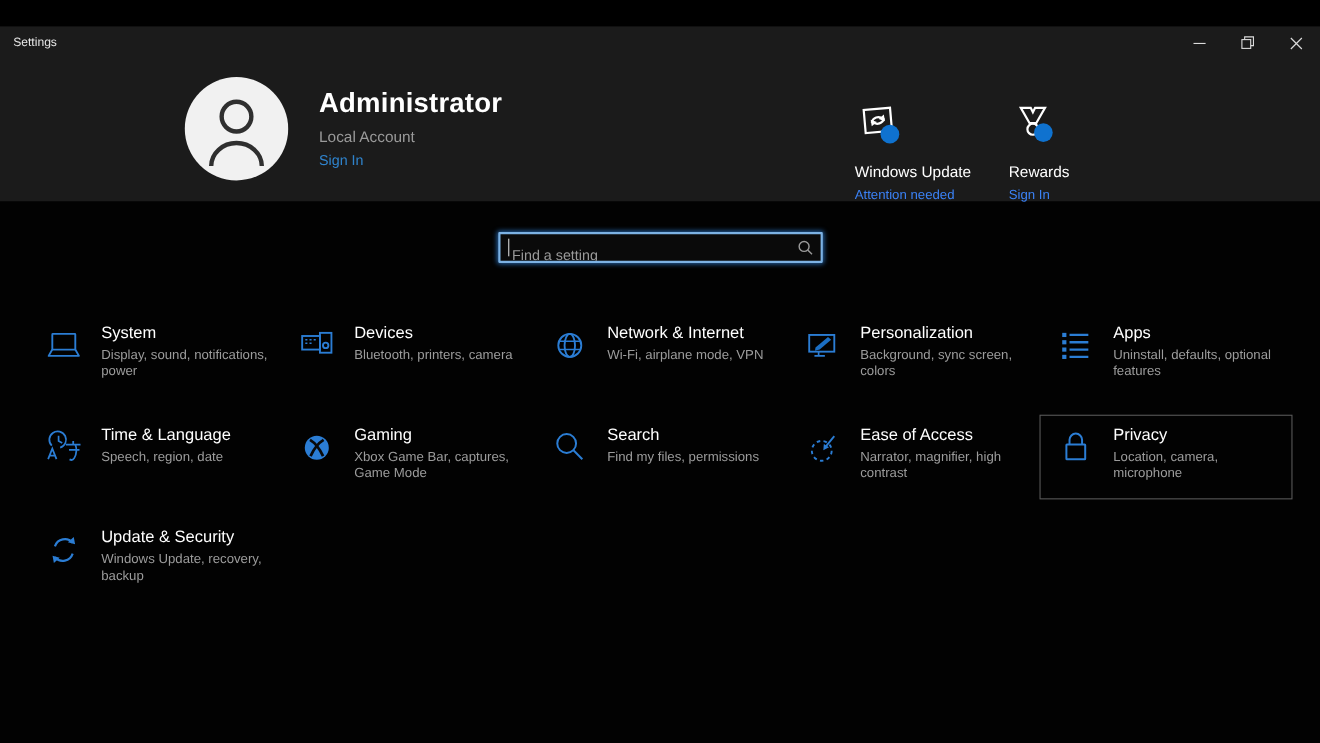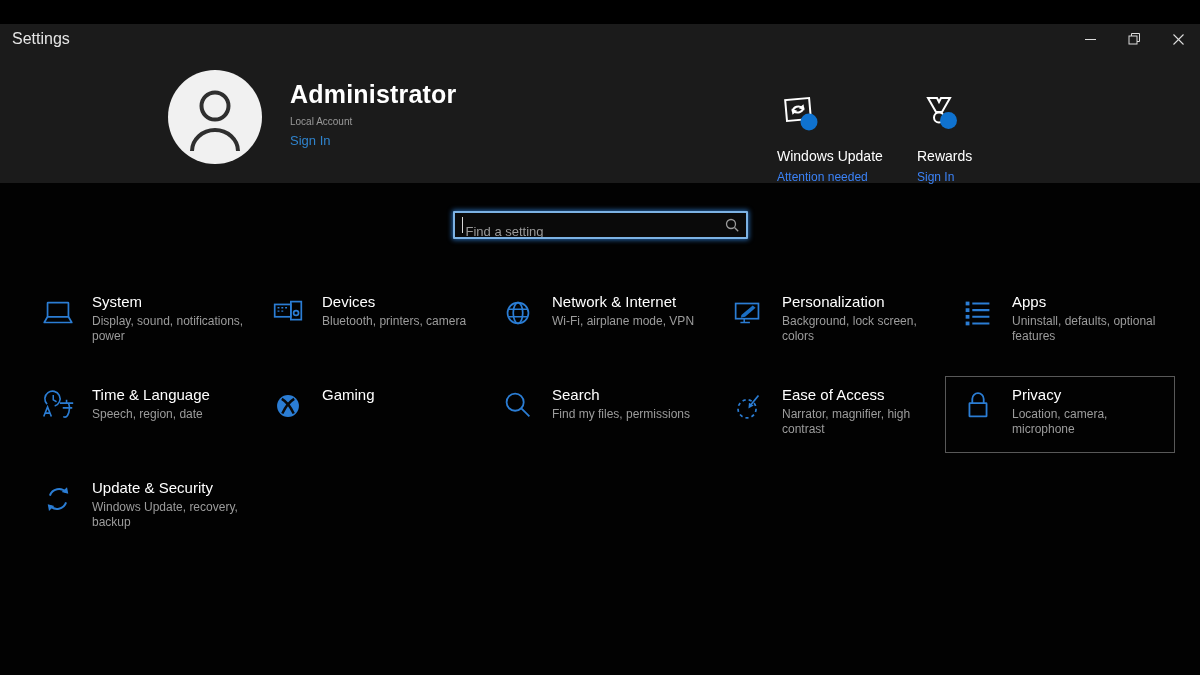--- a/index.html
+++ b/index.html
@@ -7,30 +7,30 @@
     width:1200px;height:675px;overflow:hidden;
     background:#020202;
     font-family:"Liberation Sans","DejaVu Sans",sans-serif;
     -webkit-font-smoothing:antialiased;
     color:#fff;
   }
   .top-strip{height:24px;background:#000;}
   
   .header{height:159px;background:#1b1b1b;position:relative;}
   .titlebar{display:flex;align-items:center;height:30px;}
-  .app-title{margin-left:12px;font-size:16px;color:#e6e6e6;}
+  .app-title{margin-left:12px;font-size:11px;color:#e6e6e6;}
   .win-controls{margin-left:auto;display:flex;height:30px;}
   .win-btn{width:44px;height:30px;display:flex;align-items:center;justify-content:center;color:#dcdcdc;cursor:default;}
   .win-btn svg{display:block;}
   
   .account{position:absolute;left:168px;top:46px;display:flex;gap:12px;}
   .avatar{width:94px;height:94px;border-radius:50%;background:#f1f1f1;display:flex;align-items:center;justify-content:center;overflow:hidden;}
   .account-text{margin-left:16px;padding-top:10px;}
   .account-name{font-size:25px;font-weight:700;color:#fff;letter-spacing:.2px;}
-  .account-sub{font-size:10px;color:#9a9a9a;margin-top:7px;}
+  .account-sub{font-size:14px;color:#9a9a9a;margin-top:7px;}
   .account-link{font-size:13px;color:#2f83cc;margin-top:6px;cursor:pointer;}
   
   .quick{position:absolute;top:68px;width:150px;}
   .quick.wu{left:777px;}
   .quick.rw{left:917px;}
   .quick-icon{height:42px;}
   .quick-label{font-size:14px;color:#fff;margin-top:14px;}
   .quick-sub{font-size:12px;color:#3b82f6;margin-top:6px;}
   
   .content{background:#020202;height:492px;}
@@ -186,21 +186,21 @@
     </div>
 
     <div class="tile">
       <svg class="tile-icon" viewBox="0 0 40 40" fill="none" stroke="currentColor" stroke-width="1.8">
         <rect x="7" y="10" width="24" height="16"></rect>
         <path d="M16 26 v4 M12 30 h10" stroke-width="1.6"></path>
         <path d="M13 22 L25 12 l3 2.5 -11 9.5 -4.5 1z" fill="#1b6ec2" stroke="none"></path>
       </svg>
       <div>
         <div class="tile-title">Personalization</div>
-        <div class="tile-sub">Background, lock screen, colors</div>
+        <div class="tile-sub">Background, sync screen, colors</div>
       </div>
     </div>
 
     <div class="tile">
       <svg class="tile-icon" viewBox="0 0 40 40" fill="none" stroke="currentColor" stroke-width="1.8">
         <rect x="7" y="8" width="4" height="4" fill="currentColor" stroke="none"></rect>
         <rect x="7" y="15" width="4" height="4" fill="currentColor" stroke="none"></rect>
         <rect x="7" y="22" width="4" height="4" fill="currentColor" stroke="none"></rect>
         <rect x="7" y="29" width="4" height="4" fill="currentColor" stroke="none"></rect>
         <path d="M14 10 h18 M14 17 h18 M14 24 h18 M14 31 h18" stroke-width="2.2"></path>
@@ -226,20 +226,21 @@
     </div>
 
     <div class="tile">
       <svg class="tile-icon" viewBox="0 0 40 40">
         <circle cx="20" cy="20" r="11.5" fill="currentColor"></circle>
         <path d="M13.5 12.5 C18.5 15.5 23 21.5 26 28" stroke="#0a0a0a" stroke-width="2.6" fill="none"></path>
         <path d="M26.5 12.5 C21.5 15.5 17 21.5 14 28" stroke="#0a0a0a" stroke-width="2.6" fill="none"></path>
       </svg>
       <div>
         <div class="tile-title">Gaming</div>
+        <div class="tile-sub">Xbox Game Bar, captures, Game Mode</div>
       </div>
     </div>
 
     <div class="tile">
       <svg class="tile-icon" viewBox="0 0 40 40" fill="none" stroke="currentColor" stroke-width="1.9">
         <circle cx="17" cy="16" r="9"></circle>
         <line x1="23.5" y1="22.5" x2="32" y2="31"></line>
       </svg>
       <div>
         <div class="tile-title">Search</div>

